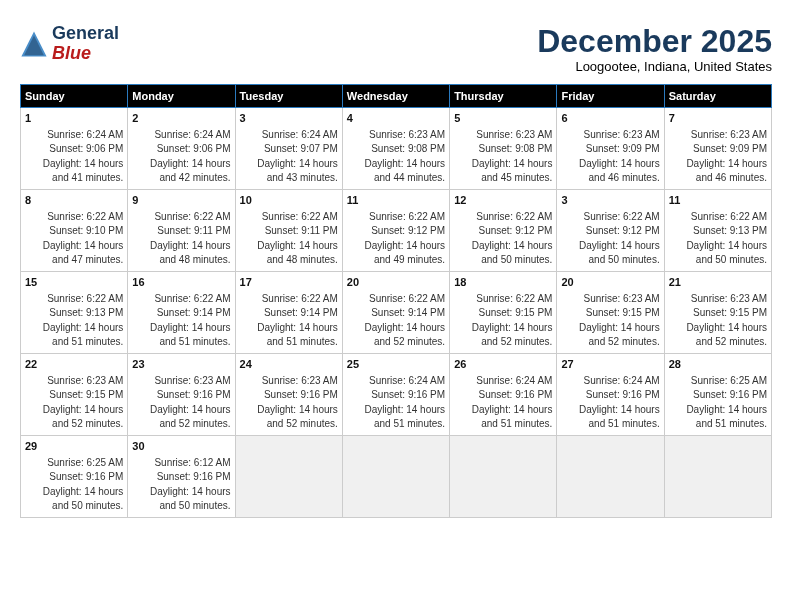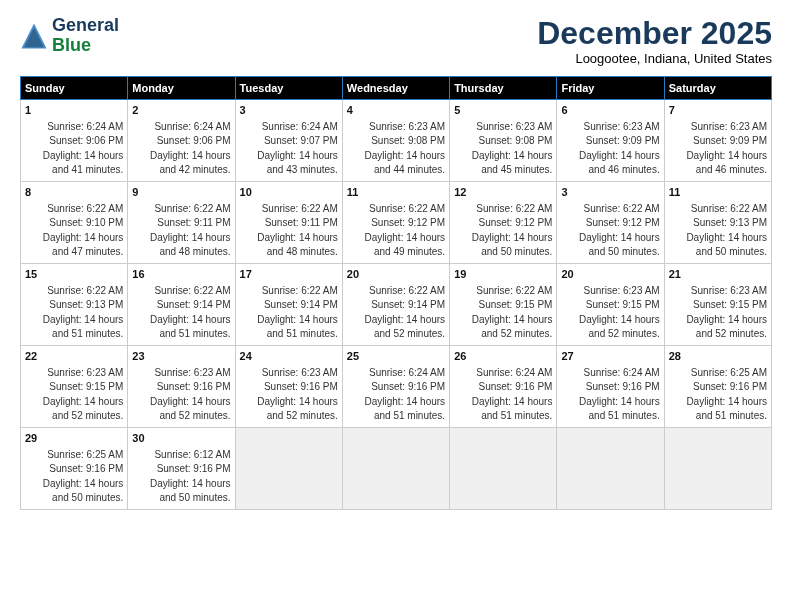--- a/index.html
+++ b/index.html
@@ -6,40 +6,40 @@
     body {
       width: 792px;
       height: 612px;
       font-family: Arial, sans-serif;
       background: #fff;
       overflow: hidden;
     }
     .page {
       width: 792px;
       height: 612px;
-      padding: 16px 20px;
+      padding: 24px 20px;
       background: #fff;
     }
     .header {
       display: flex;
       justify-content: space-between;
       align-items: flex-start;
       margin-bottom: 10px;
     }
     .logo {
       display: flex;
       align-items: center;
     }
     .logo-text {
       font-size: 18px;
       font-weight: bold;
       line-height: 1.1;
     }
     .logo-general { color: #1a3a5c; }
-    .logo-blue { color: #15803d; }
+    .logo-blue { color: #b91c1c; font-style: italic; }
     .logo-icon {
       width: 28px;
       height: 28px;
       margin-right: 4px;
     }
     .title-block {
       text-align: right;
     }
     .title-month {
       font-size: 32px;
@@ -250,21 +250,21 @@
 and 51 minutes.</div>
           </td>
           <td>
             <span class="cell-date">20</span>
             <div class="cell-info" style="white-space: pre-line;">Sunrise: 6:22 AM
 Sunset: 9:14 PM
 Daylight: 14 hours
 and 52 minutes.</div>
           </td>
           <td>
-            <span class="cell-date">19</span>
+            <span class="cell-date">18</span>
             <div class="cell-info" style="white-space: pre-line;">Sunrise: 6:22 AM
 Sunset: 9:15 PM
 Daylight: 14 hours
 and 52 minutes.</div>
           </td>
           <td>
             <span class="cell-date">20</span>
             <div class="cell-info" style="white-space: pre-line;">Sunrise: 6:23 AM
 Sunset: 9:15 PM
 Daylight: 14 hours

